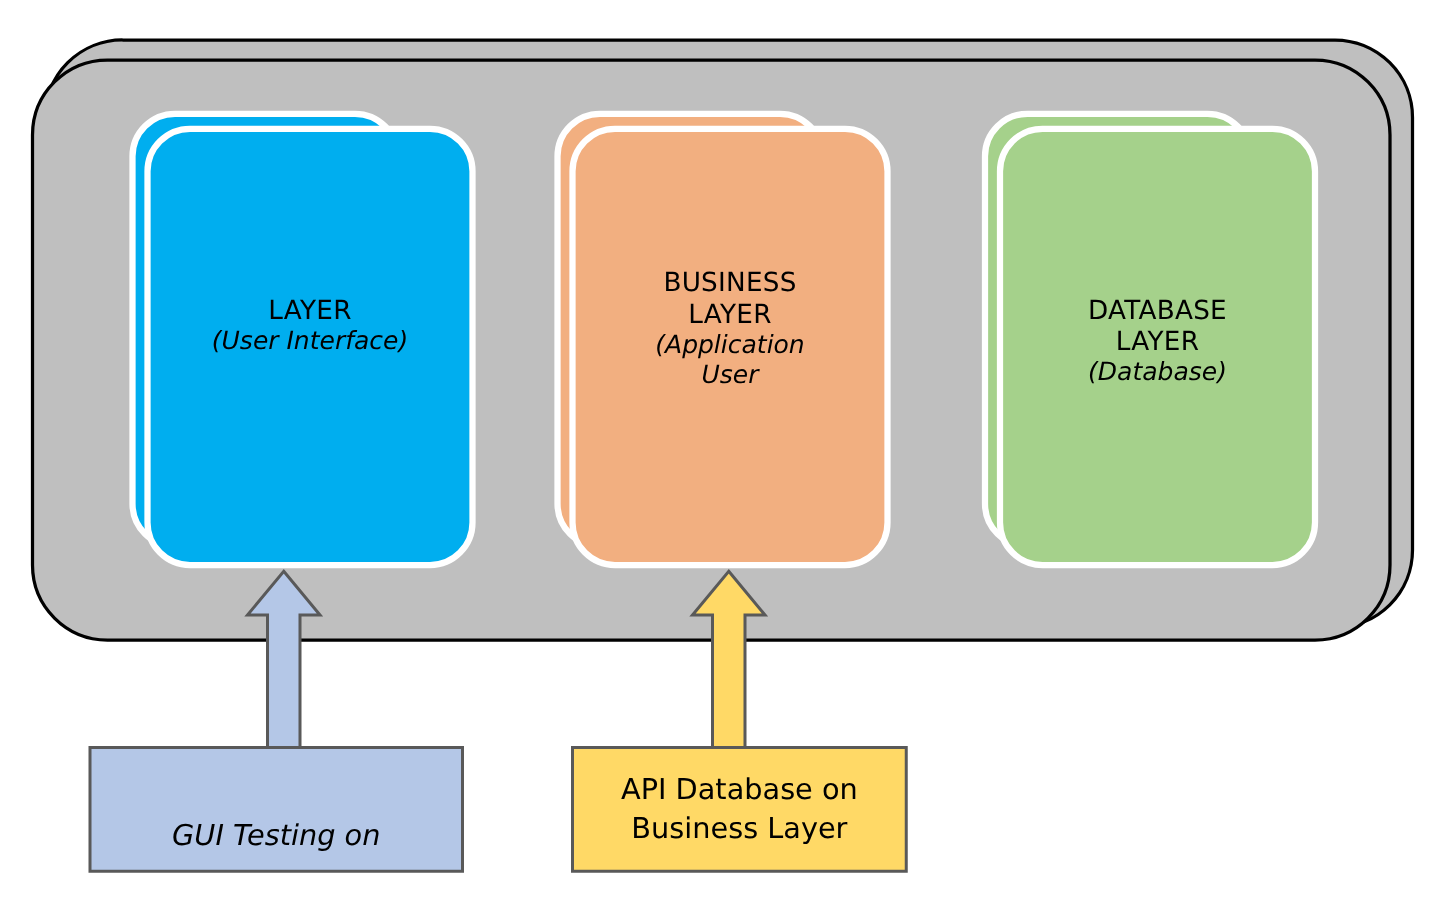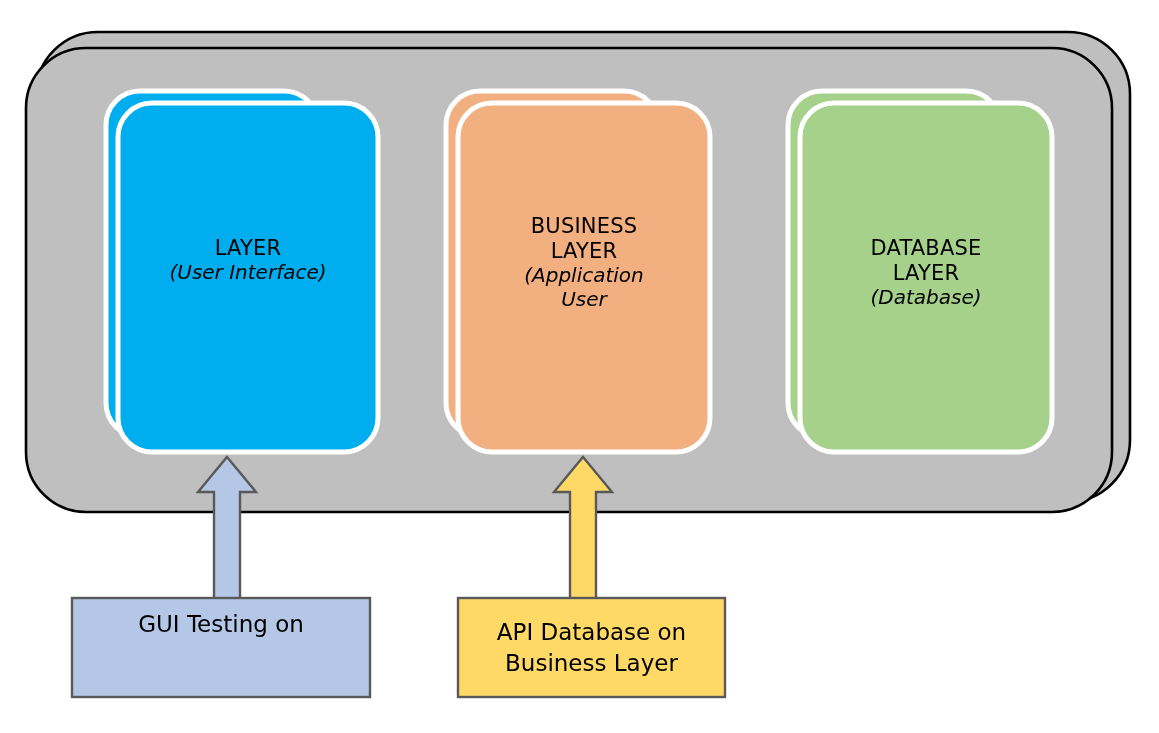--- a/index.html
+++ b/index.html
@@ -55,21 +55,21 @@
     <div class="card-sub">(Application</div>
     <div class="card-sub">User</div>
   </div>
 
   <div class="txt" style="left:800px;top:236px;width:252px;">
     <div class="card-title">DATABASE</div>
     <div class="card-title">LAYER</div>
     <div class="card-sub">(Database)</div>
   </div>
 
-  <div class="box-label" style="left:72px;top:575px;width:298px;height:99px;">
+  <div class="box-label" style="left:72px;top:620px;width:298px;height:99px;font-style:italic;">
     <div>
       <div>GUI Testing on</div>
     </div>
   </div>
 
   <div class="box-label" style="left:458px;top:598px;width:267px;height:99px;">
     <div>
       <div>API Database on</div>
       <div>Business Layer</div>
     </div>

